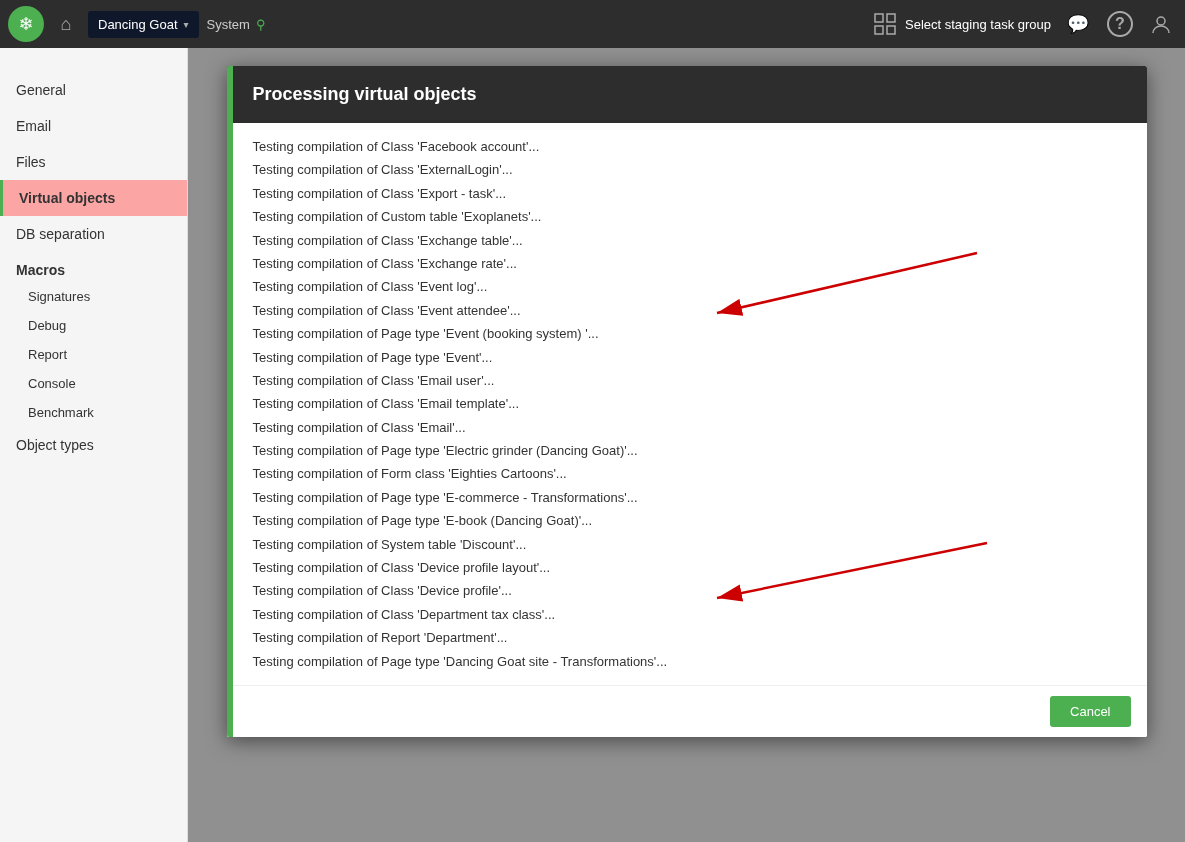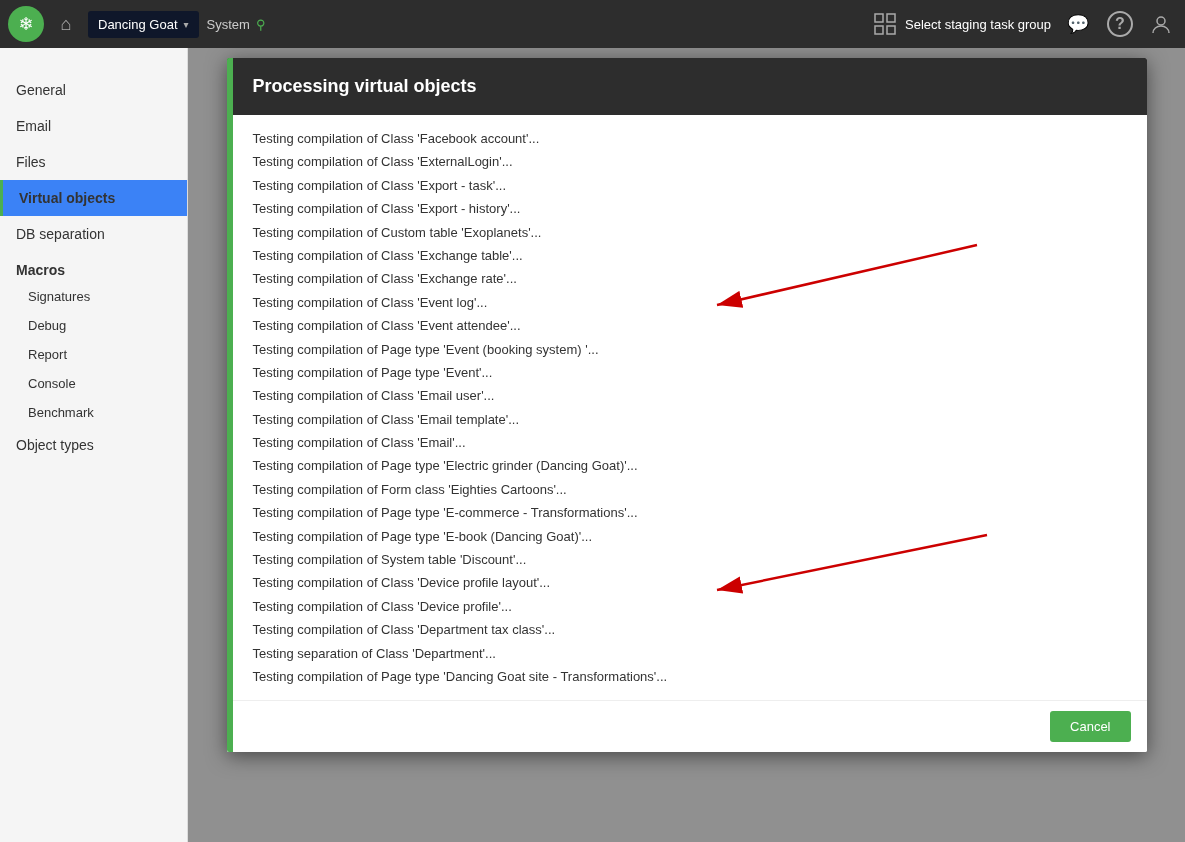--- a/index.html
+++ b/index.html
@@ -77,21 +77,21 @@
       padding-top: 24px;
       overflow-y: auto;
     }
     .sidebar-item {
       padding: 10px 16px;
       cursor: pointer;
       color: #333;
       font-size: 14px;
       display: flex; align-items: center;
     }
-    .sidebar-item.active { background: #3b82f6; border-left: 3px solid #4caf50; font-weight: bold; }
+    .sidebar-item.active { background: #fca5a5; border-left: 3px solid #4caf50; font-weight: bold; }
     .sidebar-section {
       padding: 10px 16px 4px 16px;
       font-size: 14px;
       font-weight: bold;
       color: #333;
     }
     .sidebar-sub-item {
       padding: 7px 16px 7px 28px;
       cursor: pointer;
       color: #333;
@@ -107,21 +107,21 @@
     }
 
     
     .modal-overlay {
       position: absolute;
       top: 0; left: 0; right: 0; bottom: 0;
       background: rgba(0,0,0,0.4);
       display: flex;
       align-items: flex-start;
       justify-content: center;
-      padding-top: 10px;
+      padding-top: 18px;
       z-index: 100;
     }
 
     .modal {
       background: #fff;
       width: 920px;
       max-height: 720px;
       display: flex;
       flex-direction: column;
       border-radius: 2px;
@@ -276,40 +276,39 @@
 
         <div class="modal-header" style="padding-left:26px;">
           <span>Processing virtual objects</span>
         </div>
 
         <div class="modal-body" style="padding-left:26px; position:relative;">
           <div id="log-container">
               <p>Testing compilation of Class 'Facebook account'...</p>
               <p>Testing compilation of Class 'ExternalLogin'...</p>
               <p>Testing compilation of Class 'Export - task'...</p>
-              <p>Testing compilation of Class 'Export - history'...</p>
               <p>Testing compilation of Custom table 'Exoplanets'...</p>
               <p>Testing compilation of Class 'Exchange table'...</p>
               <p>Testing compilation of Class 'Exchange rate'...</p>
               <p>Testing compilation of Class 'Event log'...</p>
               <p>Testing compilation of Class 'Event attendee'...</p>
               <p>Testing compilation of Page type 'Event (booking system) '...</p>
               <p>Testing compilation of Page type 'Event'...</p>
               <p>Testing compilation of Class 'Email user'...</p>
               <p>Testing compilation of Class 'Email template'...</p>
               <p>Testing compilation of Class 'Email'...</p>
               <p>Testing compilation of Page type 'Electric grinder (Dancing Goat)'...</p>
               <p>Testing compilation of Form class 'Eighties Cartoons'...</p>
               <p>Testing compilation of Page type 'E-commerce - Transformations'...</p>
               <p>Testing compilation of Page type 'E-book (Dancing Goat)'...</p>
               <p>Testing compilation of System table 'Discount'...</p>
               <p>Testing compilation of Class 'Device profile layout'...</p>
               <p>Testing compilation of Class 'Device profile'...</p>
               <p>Testing compilation of Class 'Department tax class'...</p>
-              <p>Testing separation of Class 'Department'...</p>
+              <p>Testing compilation of Report 'Department'...</p>
               <p>Testing compilation of Page type 'Dancing Goat site - Transformations'...</p>
             </div>
 
           <svg class="arrows-overlay" xmlns="http://www.w3.org/2000/svg" style="position:absolute;top:0;left:0;width:100%;height:100%;pointer-events:none;">
 
             <defs>
               <marker id="arrowhead1" markerWidth="10" markerHeight="7" refX="10" refY="3.5" orient="auto">
                 <polygon points="0 0, 10 3.5, 0 7" fill="#cc0000"></polygon>
               </marker>
             </defs>

